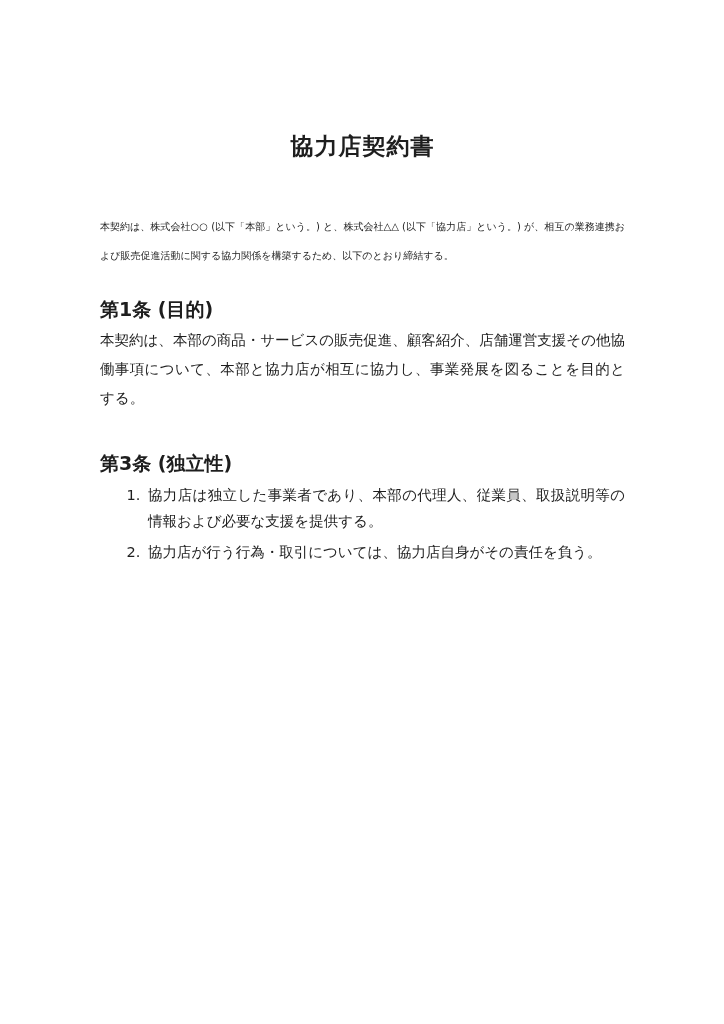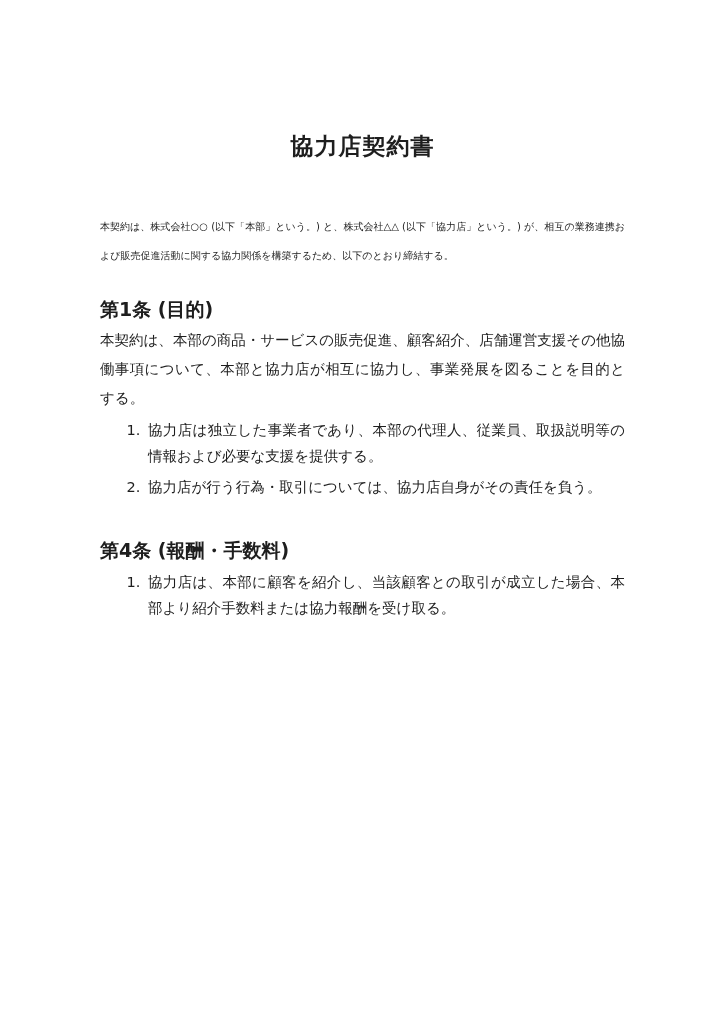--- a/index.html
+++ b/index.html
@@ -64,26 +64,21 @@
 
   <p class="intro">本契約は、株式会社○○ (以下「本部」という。) と、株式会社△△ (以下「協力店」という。) が、相互の業務連携および販売促進活動に関する協力関係を構築するため、以下のとおり締結する。</p>
 
   <section class="section">
     <h2 class="sec-heading">第1条 (目的)</h2>
     <p class="body-para">本契約は、本部の商品・サービスの販売促進、顧客紹介、店舗運営支援その他協働事項について、本部と協力店が相互に協力し、事業発展を図ることを目的とする。</p>
   </section>
 
 
   <section class="section">
+    <h2 class="sec-heading">第3条 (独立性)</h2>
     <ol class="clause-list">
       <li>協力店は独立した事業者であり、本部の代理人、従業員、取扱説明等の情報および必要な支援を提供する。</li>
       <li>協力店が行う行為・取引については、協力店自身がその責任を負う。</li>
     </ol>
   </section>
 
-  <section class="section">
-    <h2 class="sec-heading">第4条 (報酬・手数料)</h2>
-    <ol class="clause-list">
-      <li>協力店は、本部に顧客を紹介し、当該顧客との取引が成立した場合、本部より紹介手数料または協力報酬を受け取る。</li>
-    </ol>
-  </section>
 
 </div>
 
 </body></html>

